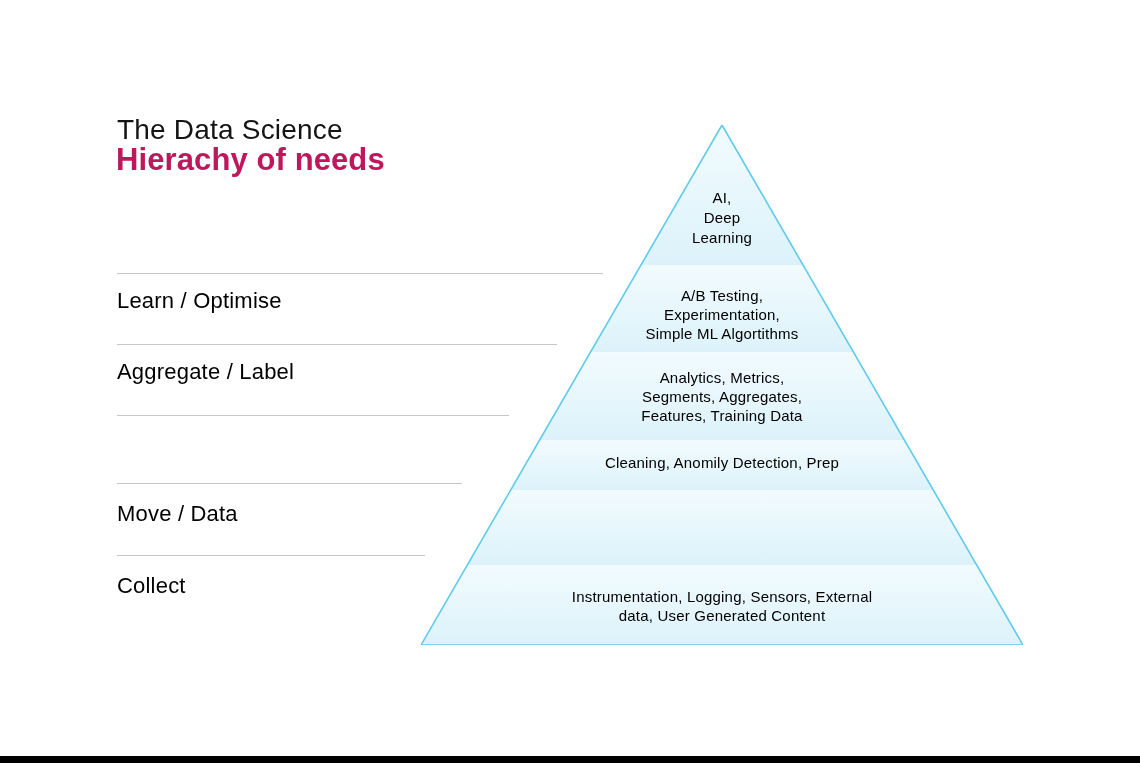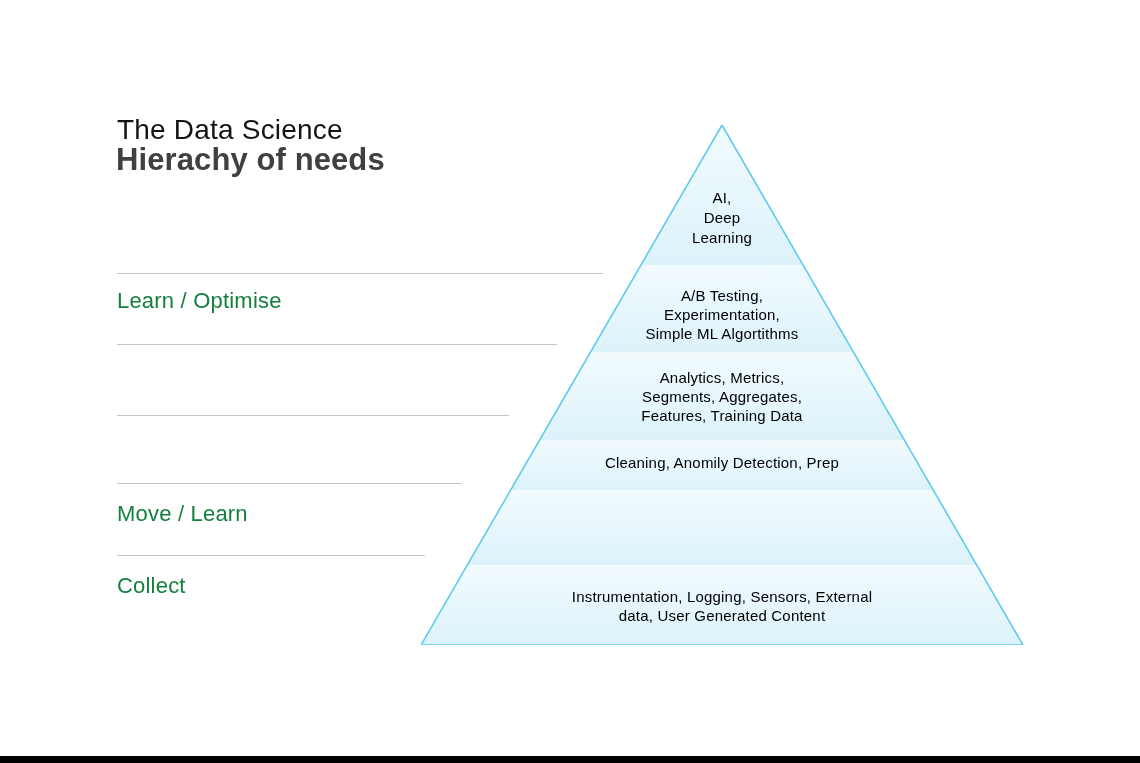--- a/index.html
+++ b/index.html
@@ -25,21 +25,21 @@
     font-weight: 400;
     color: #141414;
     letter-spacing: 0.2px;
   }
   .title-main {
     position: absolute;
     left: 116px;
     top: 142px;
     font-size: 31px;
     font-weight: 700;
-    color: #404040;
+    color: #be185d;
     letter-spacing: 0.1px;
   }
 
   
   .rule {
     position: absolute;
     left: 117px;
     height: 1px;
     background: #c7c7c7;
   }
@@ -47,21 +47,21 @@
   .rule-2 { top: 344px; width: 440px; }
   .rule-3 { top: 415px; width: 392px; }
   .rule-4 { top: 483px; width: 345px; }
   .rule-5 { top: 555px; width: 308px; }
 
   .stage-label {
     position: absolute;
     left: 117px;
     font-size: 22px;
     font-weight: 400;
-    color: #15803d;
+    color: #000000;
     letter-spacing: 0.2px;
     white-space: nowrap;
   }
   .stage-label-1 { top: 288px; }
   .stage-label-2 { top: 359px; }
   .stage-label-3 { top: 430px; }
   .stage-label-4 { top: 501px; }
   .stage-label-5 { top: 573px; }
 
   
@@ -110,21 +110,22 @@
   <div class="title-sub">The Data Science</div>
   <div class="title-main">Hierachy of needs</div>
 
   <div class="rule rule-1"></div>
   <div class="rule rule-2"></div>
   <div class="rule rule-3"></div>
   <div class="rule rule-4"></div>
   <div class="rule rule-5"></div>
 
   <div class="stage-label stage-label-1">Learn / Optimise</div>
-  <div class="stage-label stage-label-4">Move / Learn</div>
+  <div class="stage-label stage-label-2">Aggregate / Label</div>
+  <div class="stage-label stage-label-4">Move / Data</div>
   <div class="stage-label stage-label-5">Collect</div>
 
   <div class="pyramid-wrap">
     <svg width="602" height="520" viewBox="0 0 602 520">
       <defs>
         <linearGradient id="bandGrad" x1="0" y1="0" x2="0" y2="1">
           <stop offset="0" stop-color="#f2fbfe"></stop>
           <stop offset="1" stop-color="#dcf2fa"></stop>
         </linearGradient>
         <clipPath id="triClip">

